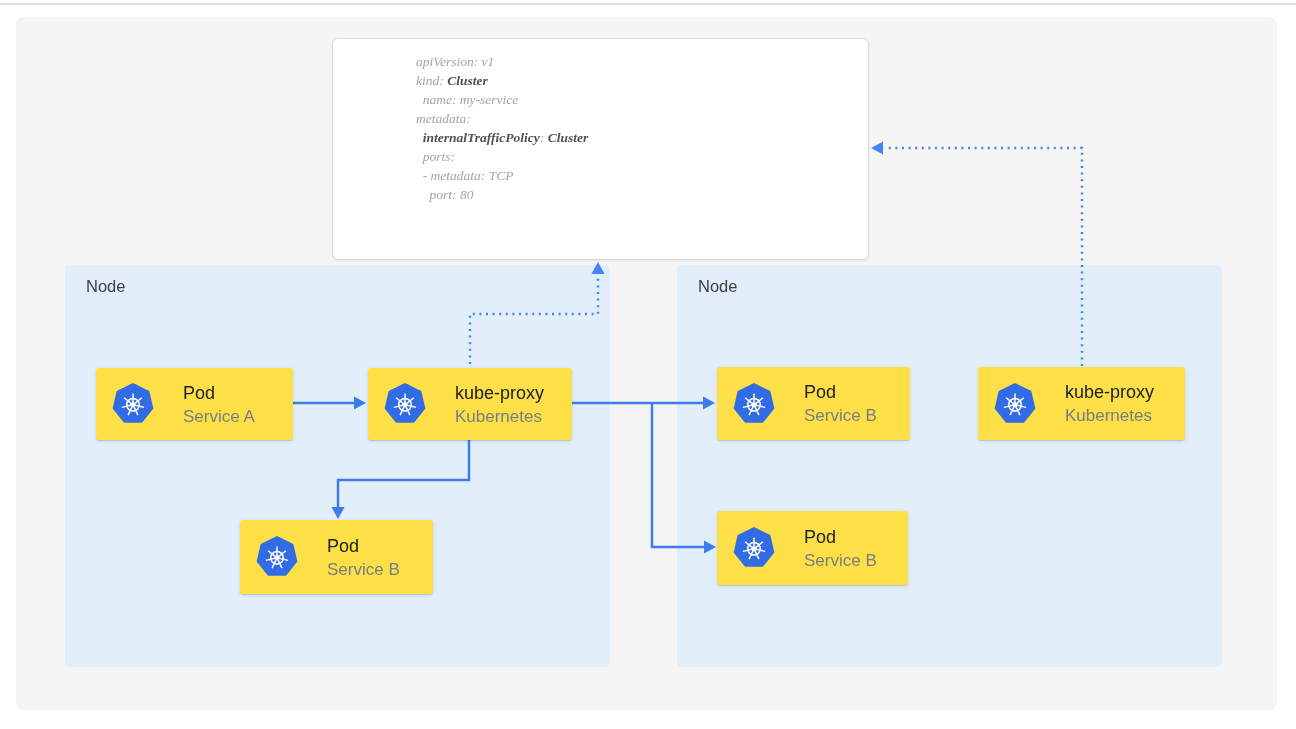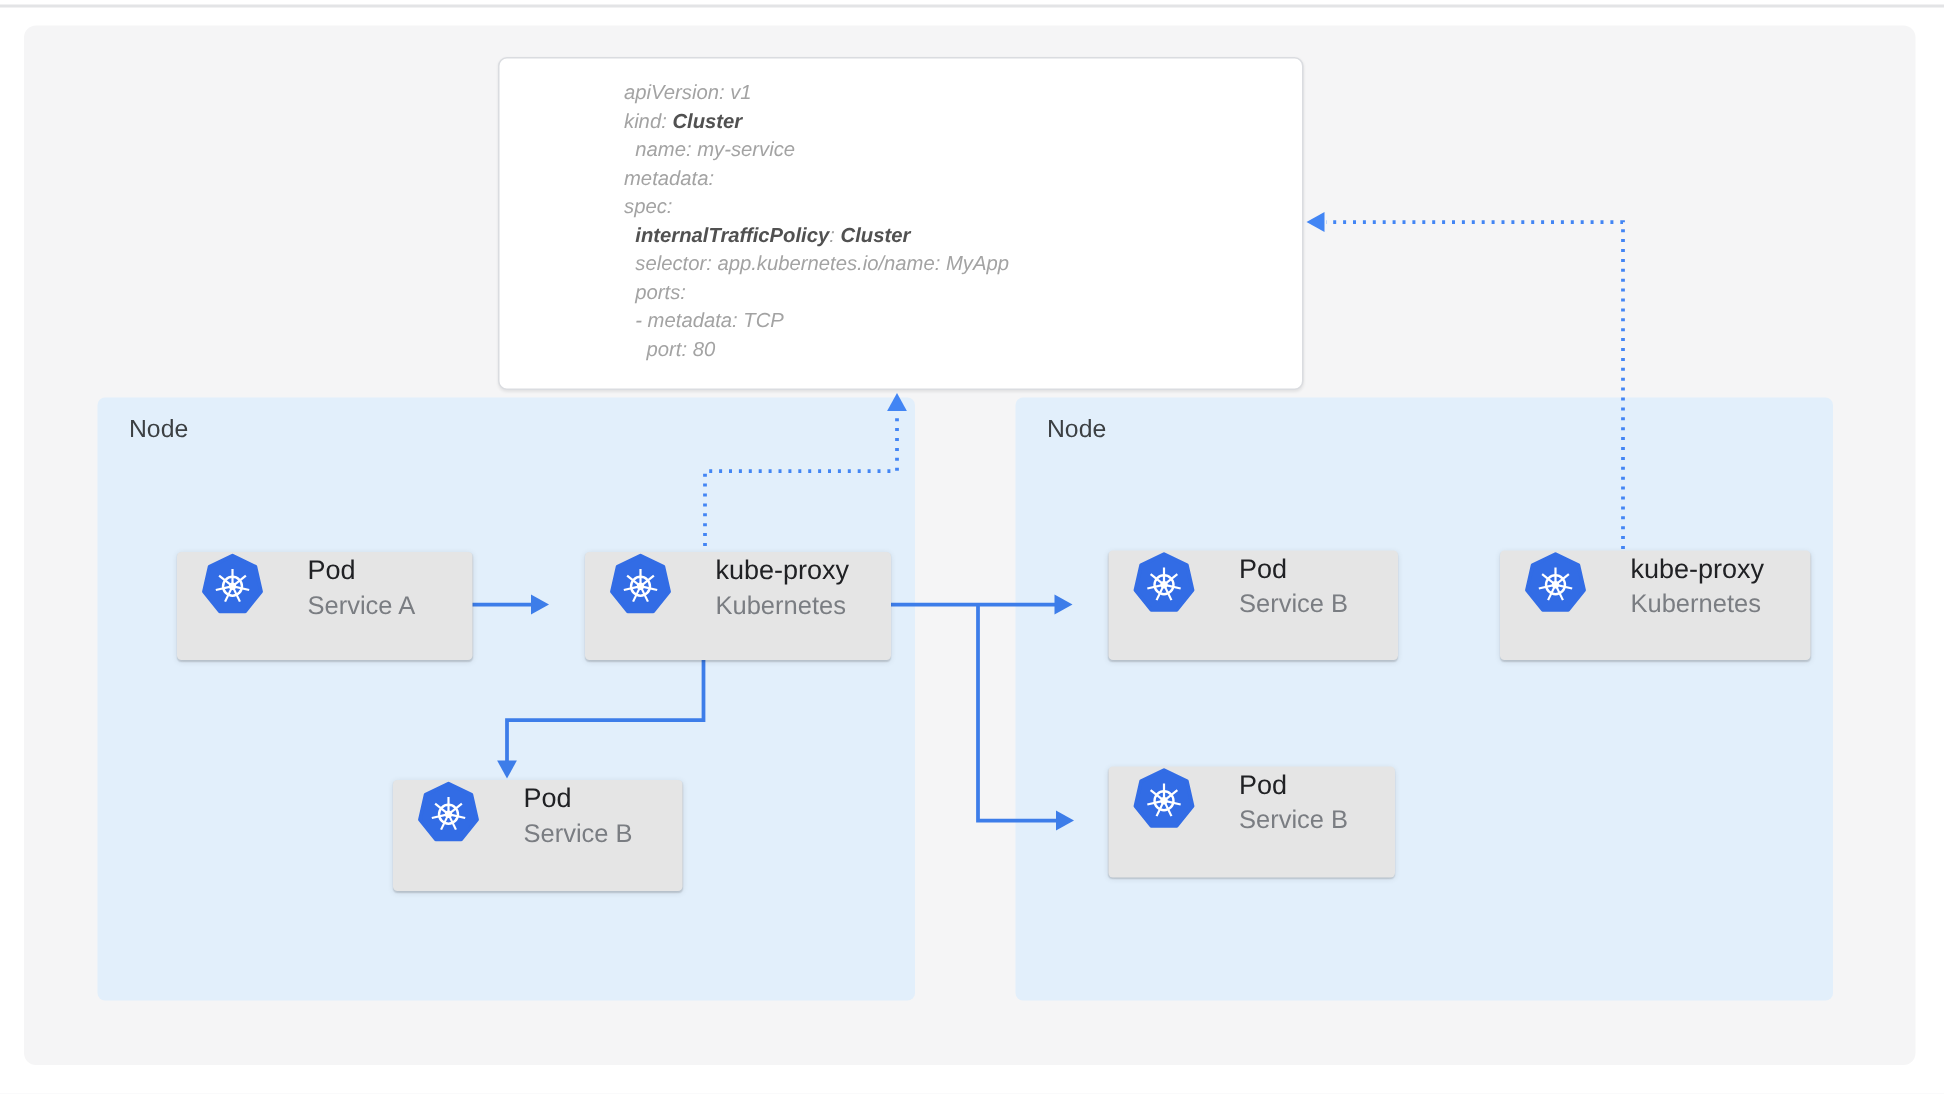--- a/index.html
+++ b/index.html
@@ -12,35 +12,35 @@
   .panel { position:absolute; left:16px; top:17px; width:1261px; height:693px; background:#f5f5f6; border-radius:8px; }
 
   .yaml-box {
     position:absolute; left:332px; top:38px; width:537px; height:222px;
     box-sizing:border-box; background:#ffffff;
     border:1px solid #dadce0; border-radius:6px;
     box-shadow:0 1px 2px rgba(0,0,0,0.08);
     padding:13px 0 0 83px;
   }
   .code-line {
-    font-family:Liberation Sans, sans-serif;
+    font-family:Liberation Serif, serif;
     font-style:italic; font-size:13.5px; line-height:19px;
     white-space:pre; color:#a3a3a3;
   }
   .code-line .b { font-weight:bold; color:#515151; }
 
   .node { position:absolute; top:265px; width:545px; height:402px; background:#e2effb; border-radius:5px; }
   .node-left  { left:65px; }
   .node-right { left:677px; }
   .node-label { position:absolute; left:21px; top:12px; font-size:16.5px; color:#3c4043; }
 
   .card {
-    position:absolute; background:#e5e5e5; border-radius:3px;
+    position:absolute; background:#fde047; border-radius:3px;
     box-shadow:0 1px 1px rgba(0,0,0,0.14), 0 1px 4px rgba(0,0,0,0.09);
-    display:flex; box-sizing:border-box;margin-left:22px;
+    display:flex; align-items:center; box-sizing:border-box;
   }
   .card .icon { width:44px; height:44px; margin-left:15px; flex:none; }
   .card .txt  { margin-left:28px; }
   .card .title    { font-size:18px; line-height:24px; color:#202124; }
   .card .subtitle { font-size:17px; line-height:22px; color:#7a7d82; margin-top:1px; }
 
   .c1 { left:96px;  top:368px; width:197px; height:72px; }
   .c2 { left:368px; top:368px; width:204px; height:72px; }
   .c3 { left:240px; top:520px; width:193px; height:74px; }
   .c4 { left:717px; top:367px; width:193px; height:73px; }
@@ -83,23 +83,21 @@
 <div class="node node-right">
   <div class="node-label">Node</div>
 </div>
 
 <div class="yaml-box">
   <div>
       <div class="code-line"><span>apiVersion: v1</span></div>
       <div class="code-line"><span>kind: </span><span class="b">Cluster</span></div>
       <div class="code-line"><span>  name: my-service</span></div>
       <div class="code-line"><span>metadata:</span></div>
-      <div class="code-line"><span>spec:</span></div>
       <div class="code-line"><span>  </span><span class="b">internalTrafficPolicy</span><span>: </span><span class="b">Cluster</span></div>
-      <div class="code-line"><span>  selector: app.kubernetes.io/name: MyApp</span></div>
       <div class="code-line"><span>  ports:</span></div>
       <div class="code-line"><span>  - metadata: TCP</span></div>
       <div class="code-line"><span>    port: 80</span></div>
     </div>
 </div>
 
 <svg class="arrows" viewBox="0 0 1296 729">
   <g>
     <path class="solid-line" d="M293 403 H356"></path>
     <path class="solid-head" d="M366 403 L354 396.4 L354 409.6 Z"></path>

